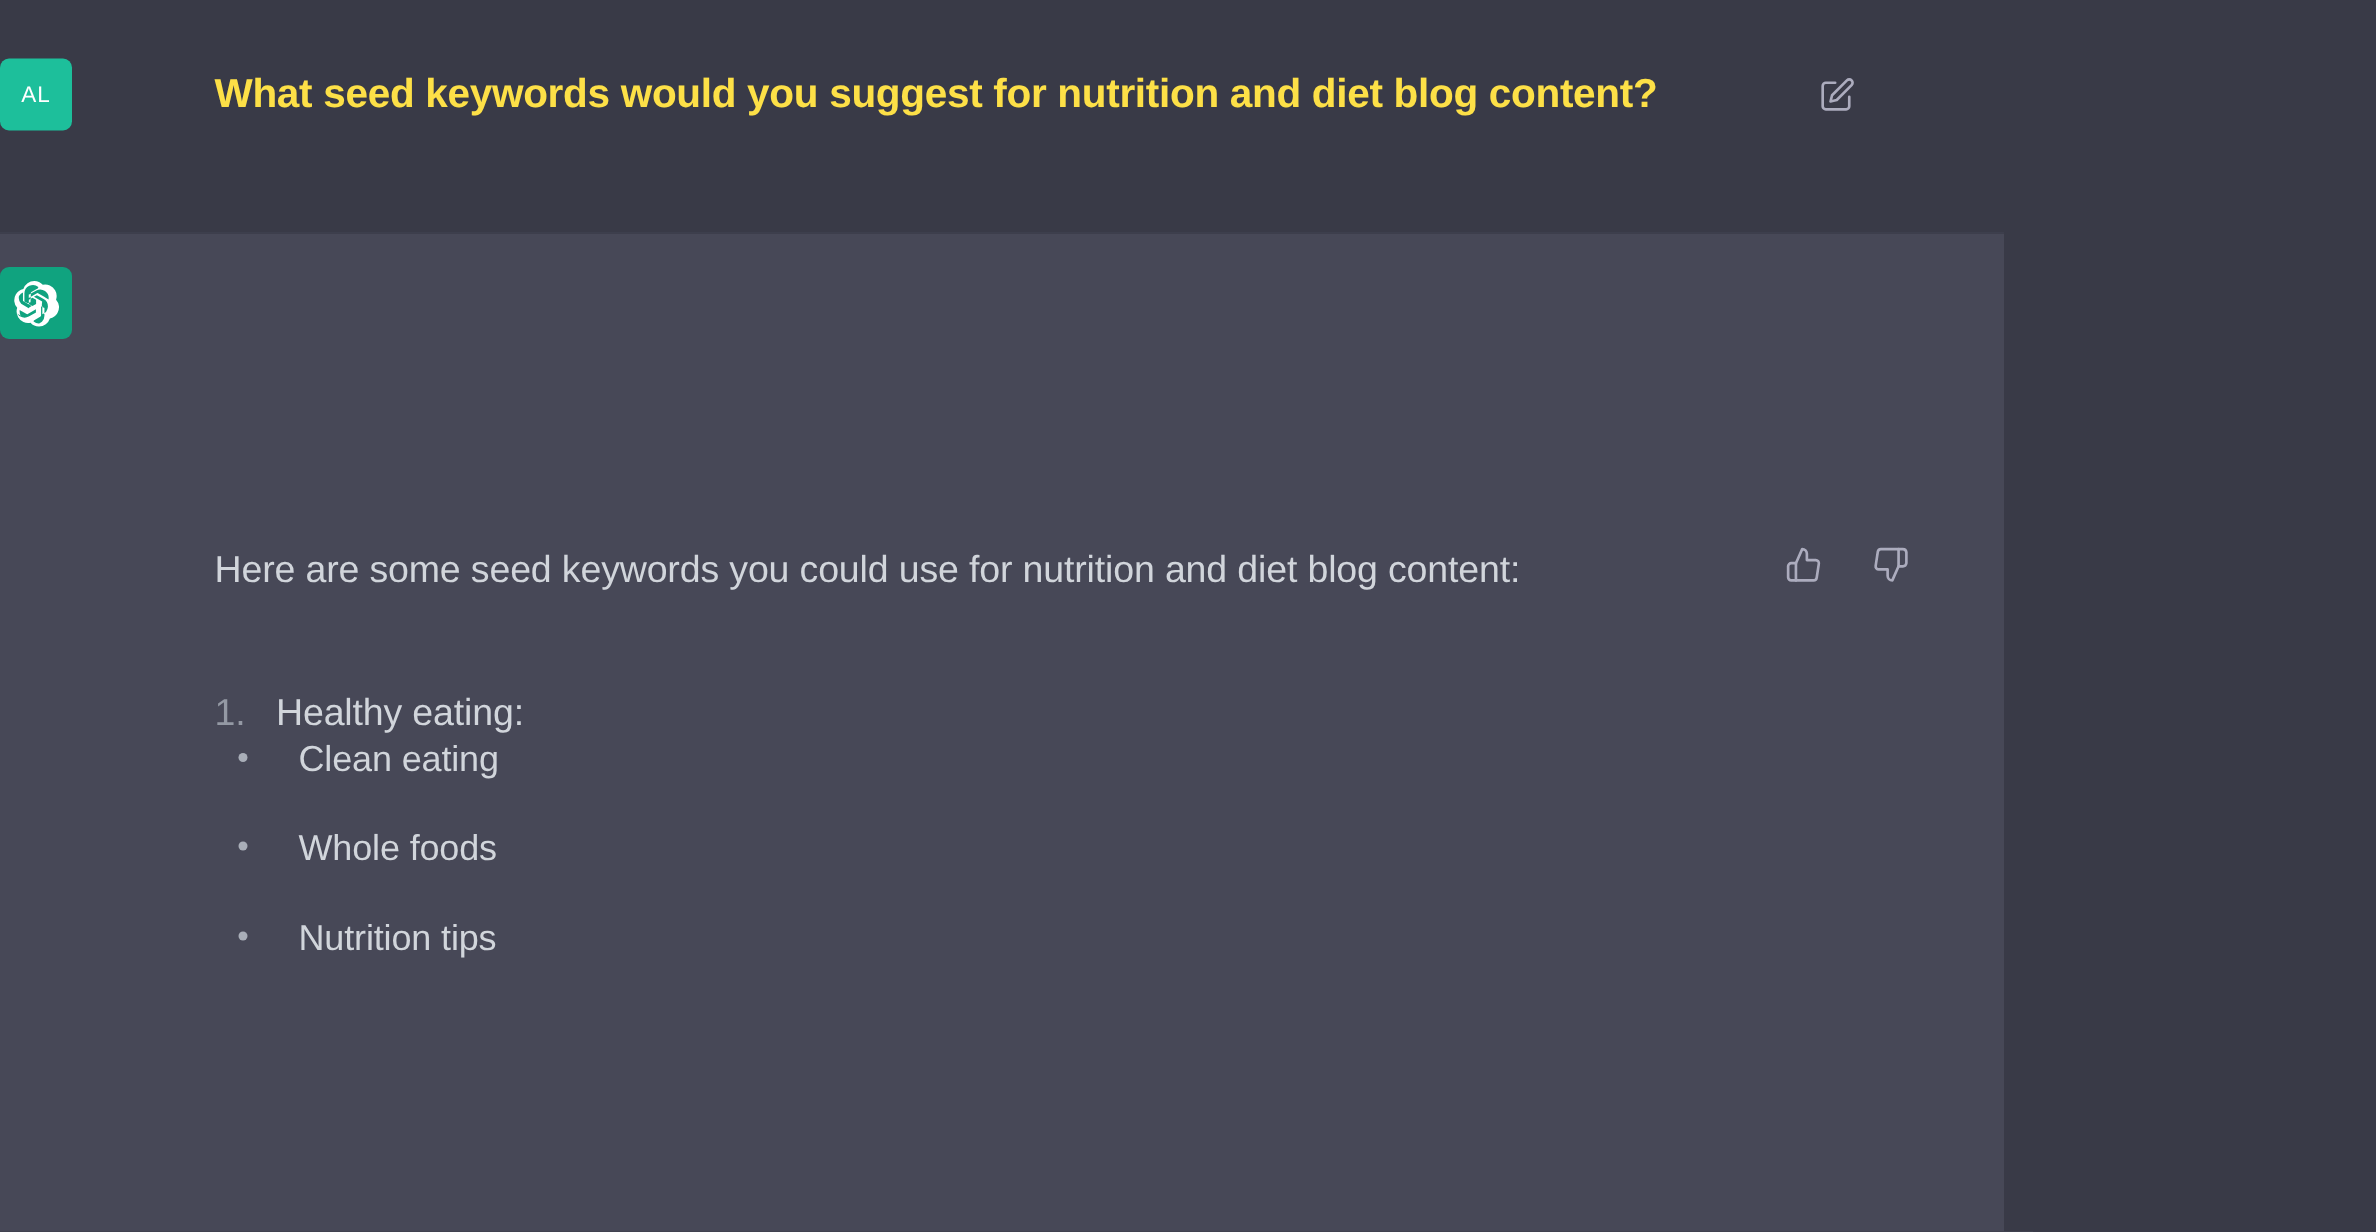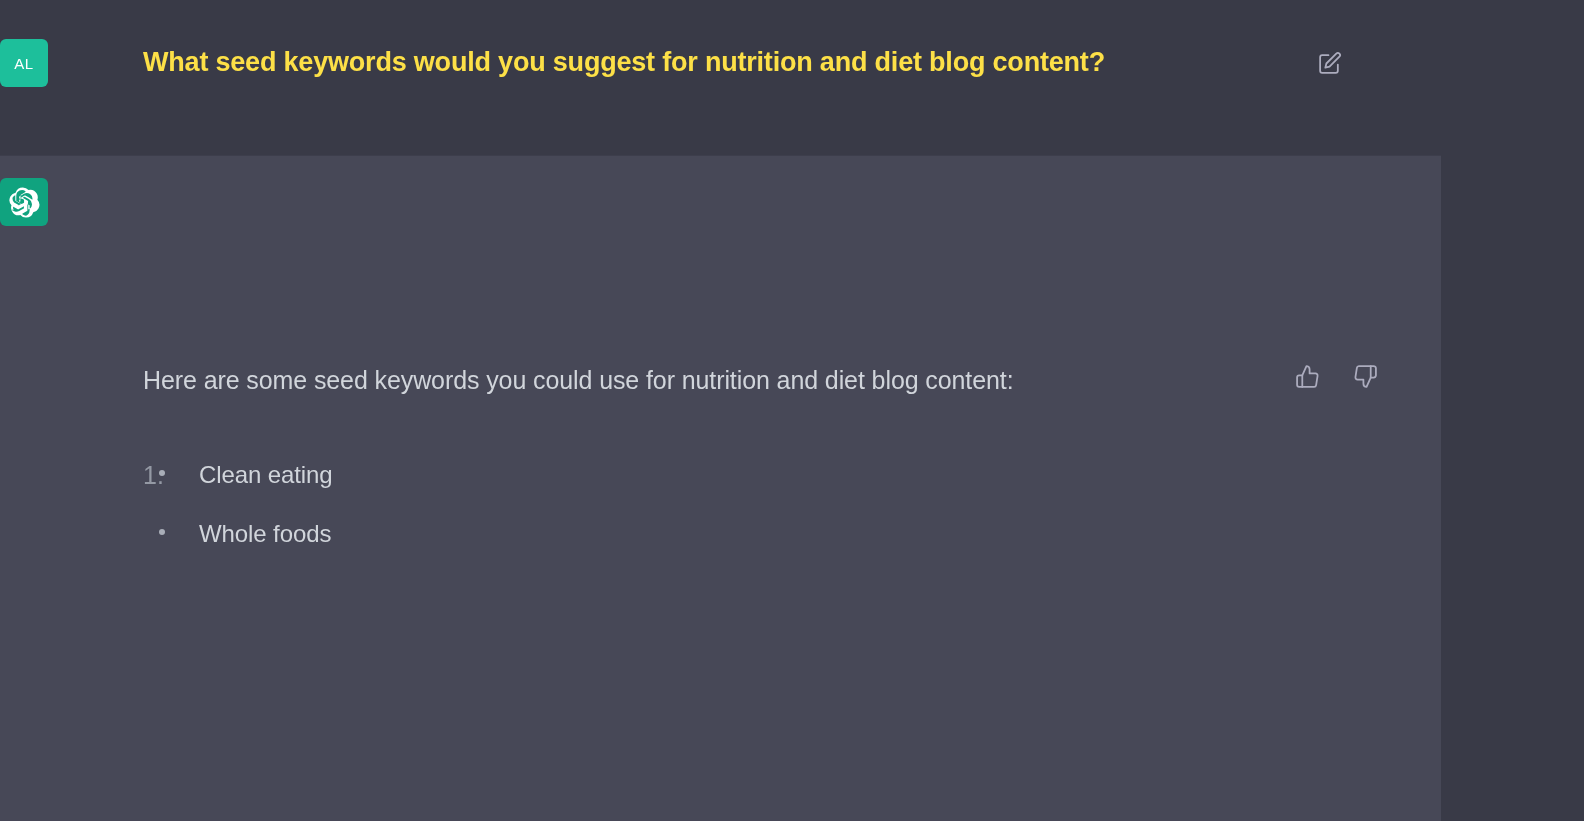--- a/index.html
+++ b/index.html
@@ -10,21 +10,21 @@
     overflow: hidden;
   }
 
   body {
     background: #393A47;
     font-family: "Liberation Sans", sans-serif;
     -webkit-font-smoothing: antialiased;
   }
 
   .conversation {
-    width: 1441px;
+    width: 1336px;
     height: 821px;
     display: flex;
     flex-direction: column;
   }
 
   
   .msg {
     position: relative;
     width: 100%;
   }
@@ -121,21 +121,20 @@
     padding-left: 41px;
     color: #D1D5DB;
     font-size: 25px;
     font-weight: 400;
     line-height: 1.3;
     letter-spacing: -0.1px;
   }
 
   .bullet-list {
     list-style: none;
-    margin-top: 38px;
     padding-left: 15px;
   }
   .bullet-item {
     position: relative;
     padding-left: 41px;
     color: #D1D5DB;
     font-size: 24px;
     font-weight: 400;
     line-height: 1.3;
     letter-spacing: -0.1px;
@@ -215,29 +214,34 @@
       </div>
 
       <div class="assistant-body">
 
         <div class="assistant-lead">Here are some seed keywords you could use for nutrition and diet blog content:</div>
 
         <ol class="ordered-list">
 
           <li class="ol-item ol-item-1">
             <span class="ol-marker">1.</span>
+            <span class="ol-label">Healthy eating:</span>
 
             <ul class="bullet-list">
               <li class="bullet-item">
                 <span class="bullet-dot"></span>
                 <span>Clean eating</span>
               </li>
               <li class="bullet-item">
                 <span class="bullet-dot"></span>
                 <span>Whole foods</span>
+              </li>
+              <li class="bullet-item">
+                <span class="bullet-dot"></span>
+                <span>Nutrition tips</span>
               </li>
 
             </ul>
           </li>
 
         </ol>
       </div>
 
       <div class="actions actions-assistant">
         <button class="icon-btn">

